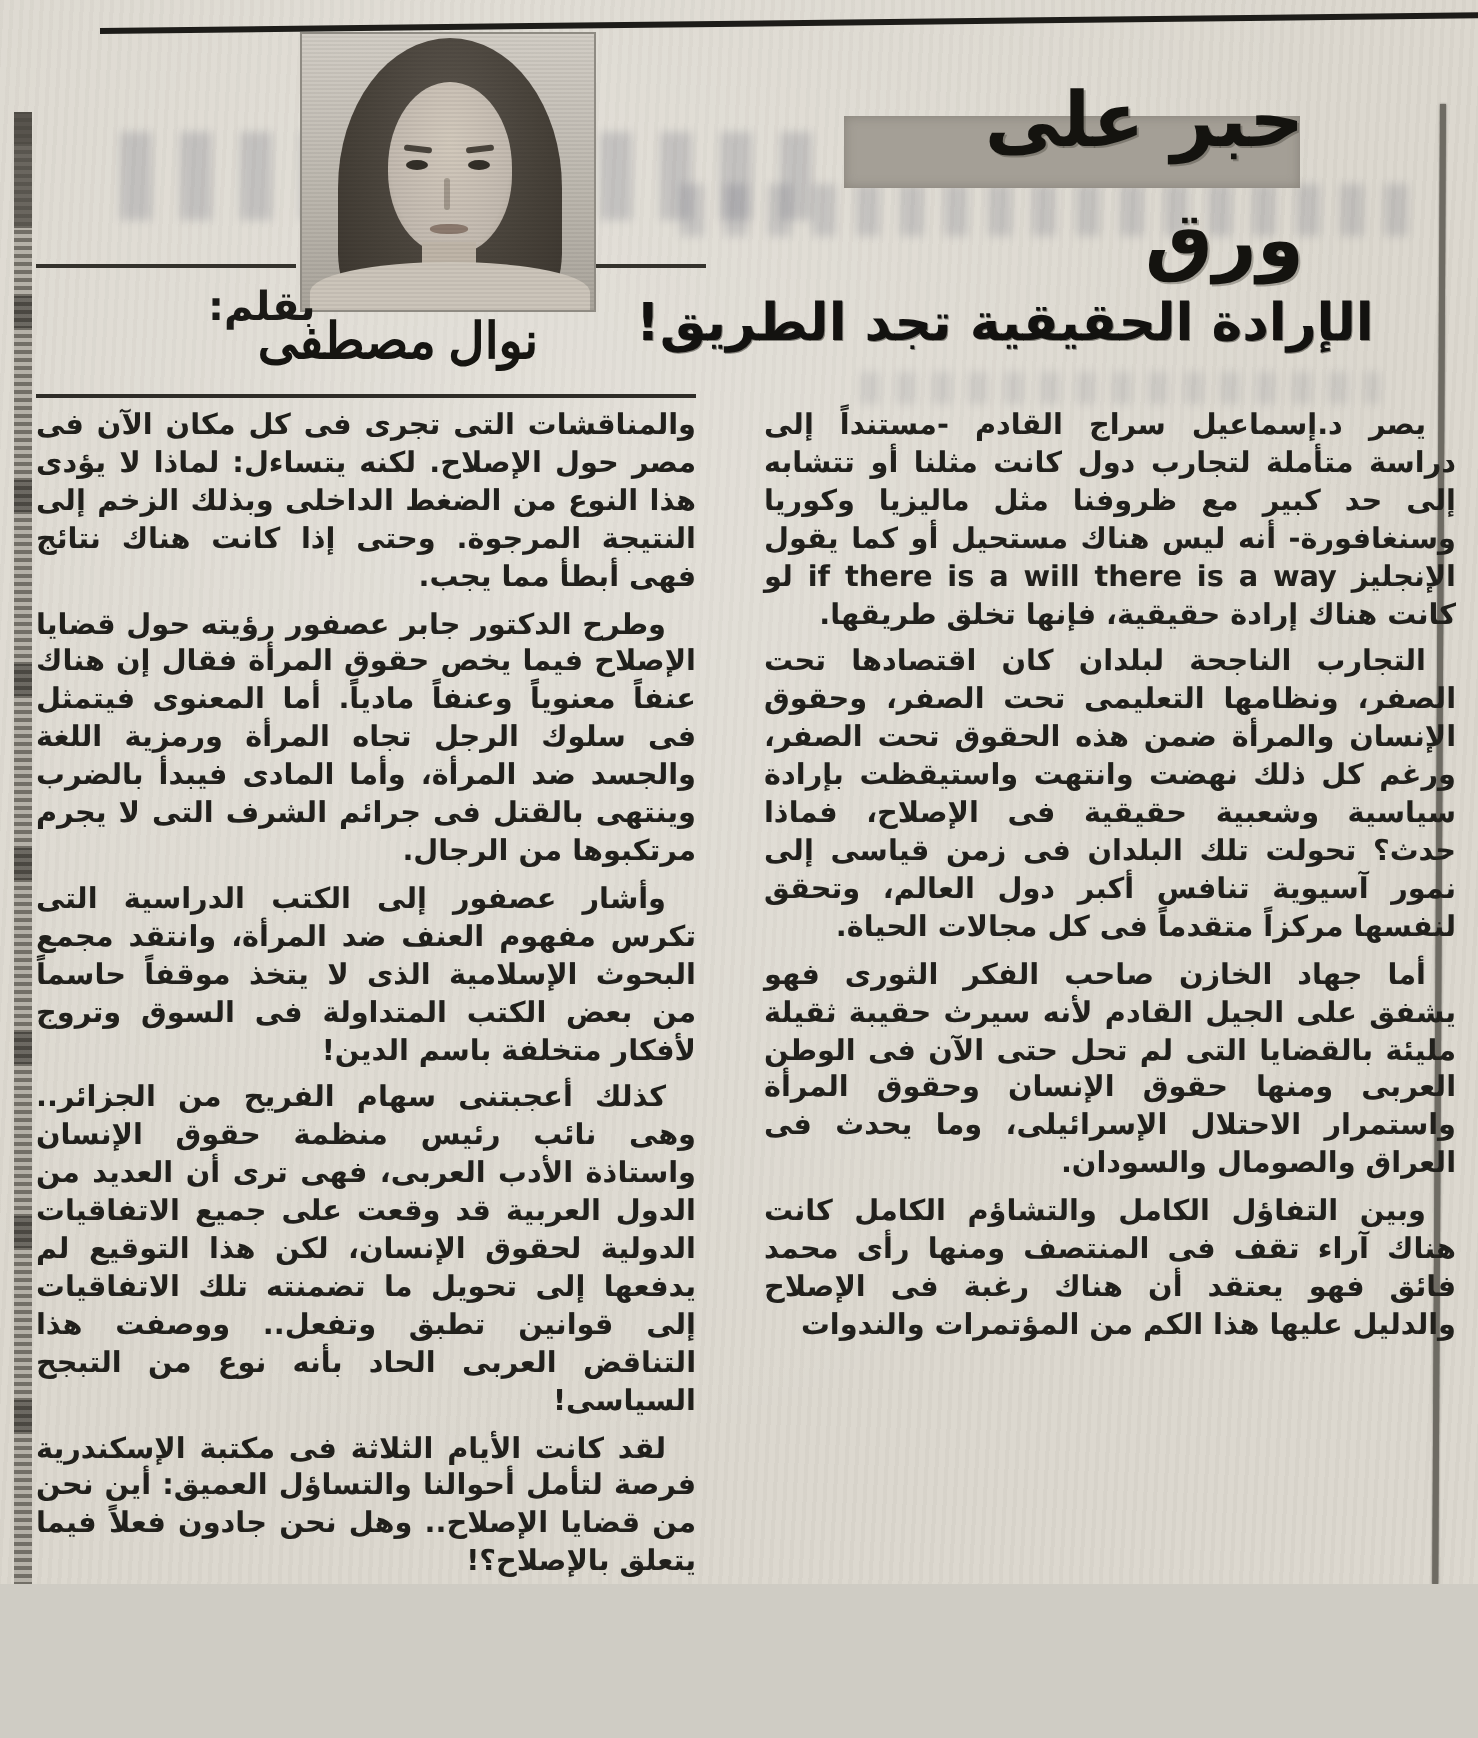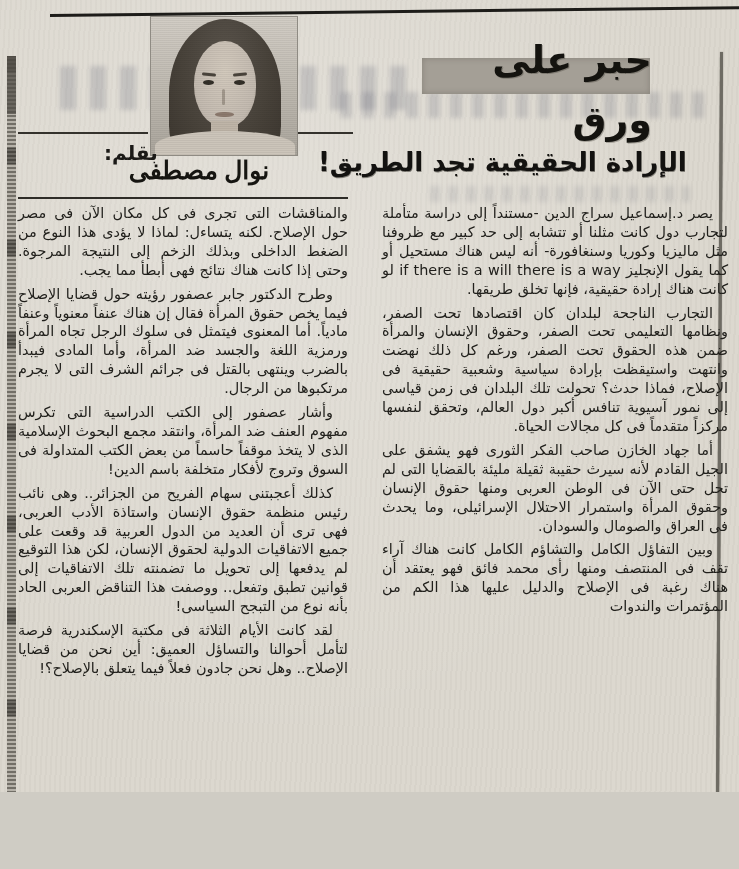--- a/index.html
+++ b/index.html
@@ -68,21 +68,21 @@
   .photo .shoulders{position:absolute;bottom:-6px;left:4px;width:140px;height:30px;background:#ccc5ba;border-radius:50% 50% 0 0;}
   .photo .grain{position:absolute;inset:0;
     background:repeating-linear-gradient(0deg, rgba(0,0,0,0.05) 0 1px, transparent 1px 2px);}
   .byline-label{position:absolute;left:104px;top:98px;font-size:20px;font-weight:bold;color:#1b1a17;margin-top:43px;}
   .byline-rule-a{position:absolute;left:18px;top:132px;width:130px;height:2px;background:#34322c;}
   .byline-rule-b{position:absolute;left:298px;top:132px;width:55px;height:2px;background:#34322c;}
   .author{position:absolute;left:88px;top:156px;width:222px;text-align:center;
     font-size:25px;font-weight:bold;color:#161511;letter-spacing:0px;font-family:Liberation Serif, serif;}
   .author-rule{position:absolute;left:18px;top:197px;width:330px;height:2px;background:#2e2c27;}
   
-  .col{position:absolute;top:204px;font-weight:normal;color:#21201c;
+  .col{position:absolute;top:204px;font-weight:bold;color:#21201c;
     text-align:justify;font-size:14.4px;line-height:18.9px;}
   .col p{margin:0 0 5px 0;text-indent:15px;}
   .col p.flush{text-indent:0;}
   .col-right{right:11px;width:346px;}
   .col-left{left:18px;width:330px;}
   
   .email{position:absolute;left:20px;top:806px;direction:ltr;
     font-size:21px;font-weight:normal;color:#181713;letter-spacing:.3px;}
   .torn{position:absolute;left:-10px;top:838px;width:760px;height:40px;background:#e4e1d9;
     border-top:2px solid #bdb9af;border-radius:18px 6px 24px 4px / 10px 4px 12px 3px;
@@ -125,21 +125,21 @@
     <div class="grain"></div>
   </div>
 
   <div class="byline-label">بقلم:</div>
   <div class="byline-rule-a"></div>
   <div class="byline-rule-b"></div>
   <div class="author">نوال مصطفى</div>
   <div class="author-rule"></div>
 
   <div class="col col-right">
-    <p>يصر د.إسماعيل سراج الدين -مستنداً إلى دراسة متأملة لتجارب دول كانت مثلنا أو تتشابه إلى حد كبير مع ظروفنا مثل ماليزيا وكوريا وسنغافورة- أنه ليس هناك مستحيل أو كما يقول الإنجليز if there is a will there is a way لو كانت هناك إرادة حقيقية، فإنها تخلق طريقها.</p>
+    <p>يصر د.إسماعيل سراج القادم -مستنداً إلى دراسة متأملة لتجارب دول كانت مثلنا أو تتشابه إلى حد كبير مع ظروفنا مثل ماليزيا وكوريا وسنغافورة- أنه ليس هناك مستحيل أو كما يقول الإنجليز if there is a will there is a way لو كانت هناك إرادة حقيقية، فإنها تخلق طريقها.</p>
     <p>التجارب الناجحة لبلدان كان اقتصادها تحت الصفر، ونظامها التعليمى تحت الصفر، وحقوق الإنسان والمرأة ضمن هذه الحقوق تحت الصفر، ورغم كل ذلك نهضت وانتهت واستيقظت بإرادة سياسية وشعبية حقيقية فى الإصلاح، فماذا حدث؟ تحولت تلك البلدان فى زمن قياسى إلى نمور آسيوية تنافس أكبر دول العالم، وتحقق لنفسها مركزاً متقدماً فى كل مجالات الحياة.</p>
     <p>أما جهاد الخازن صاحب الفكر الثورى فهو يشفق على الجيل القادم لأنه سيرث حقيبة ثقيلة مليئة بالقضايا التى لم تحل حتى الآن فى الوطن العربى ومنها حقوق الإنسان وحقوق المرأة واستمرار الاحتلال الإسرائيلى، وما يحدث فى العراق والصومال والسودان.</p>
     <p>وبين التفاؤل الكامل والتشاؤم الكامل كانت هناك آراء تقف فى المنتصف ومنها رأى محمد فائق فهو يعتقد أن هناك رغبة فى الإصلاح والدليل عليها هذا الكم من المؤتمرات والندوات</p>
   </div>
 
   <div class="col col-left">
     <p class="flush">والمناقشات التى تجرى فى كل مكان الآن فى مصر حول الإصلاح. لكنه يتساءل: لماذا لا يؤدى هذا النوع من الضغط الداخلى وبذلك الزخم إلى النتيجة المرجوة. وحتى إذا كانت هناك نتائج فهى أبطأ مما يجب.</p>
     <p>وطرح الدكتور جابر عصفور رؤيته حول قضايا الإصلاح فيما يخص حقوق المرأة فقال إن هناك عنفاً معنوياً وعنفاً مادياً. أما المعنوى فيتمثل فى سلوك الرجل تجاه المرأة ورمزية اللغة والجسد ضد المرأة، وأما المادى فيبدأ بالضرب وينتهى بالقتل فى جرائم الشرف التى لا يجرم مرتكبوها من الرجال.</p>
     <p>وأشار عصفور إلى الكتب الدراسية التى تكرس مفهوم العنف ضد المرأة، وانتقد مجمع البحوث الإسلامية الذى لا يتخذ موقفاً حاسماً من بعض الكتب المتداولة فى السوق وتروج لأفكار متخلفة باسم الدين!</p>
     <p>كذلك أعجبتنى سهام الفريح من الجزائر.. وهى نائب رئيس منظمة حقوق الإنسان واستاذة الأدب العربى، فهى ترى أن العديد من الدول العربية قد وقعت على جميع الاتفاقيات الدولية لحقوق الإنسان، لكن هذا التوقيع لم يدفعها إلى تحويل ما تضمنته تلك الاتفاقيات إلى قوانين تطبق وتفعل.. ووصفت هذا التناقض العربى الحاد بأنه نوع من التبجح السياسى!</p>

